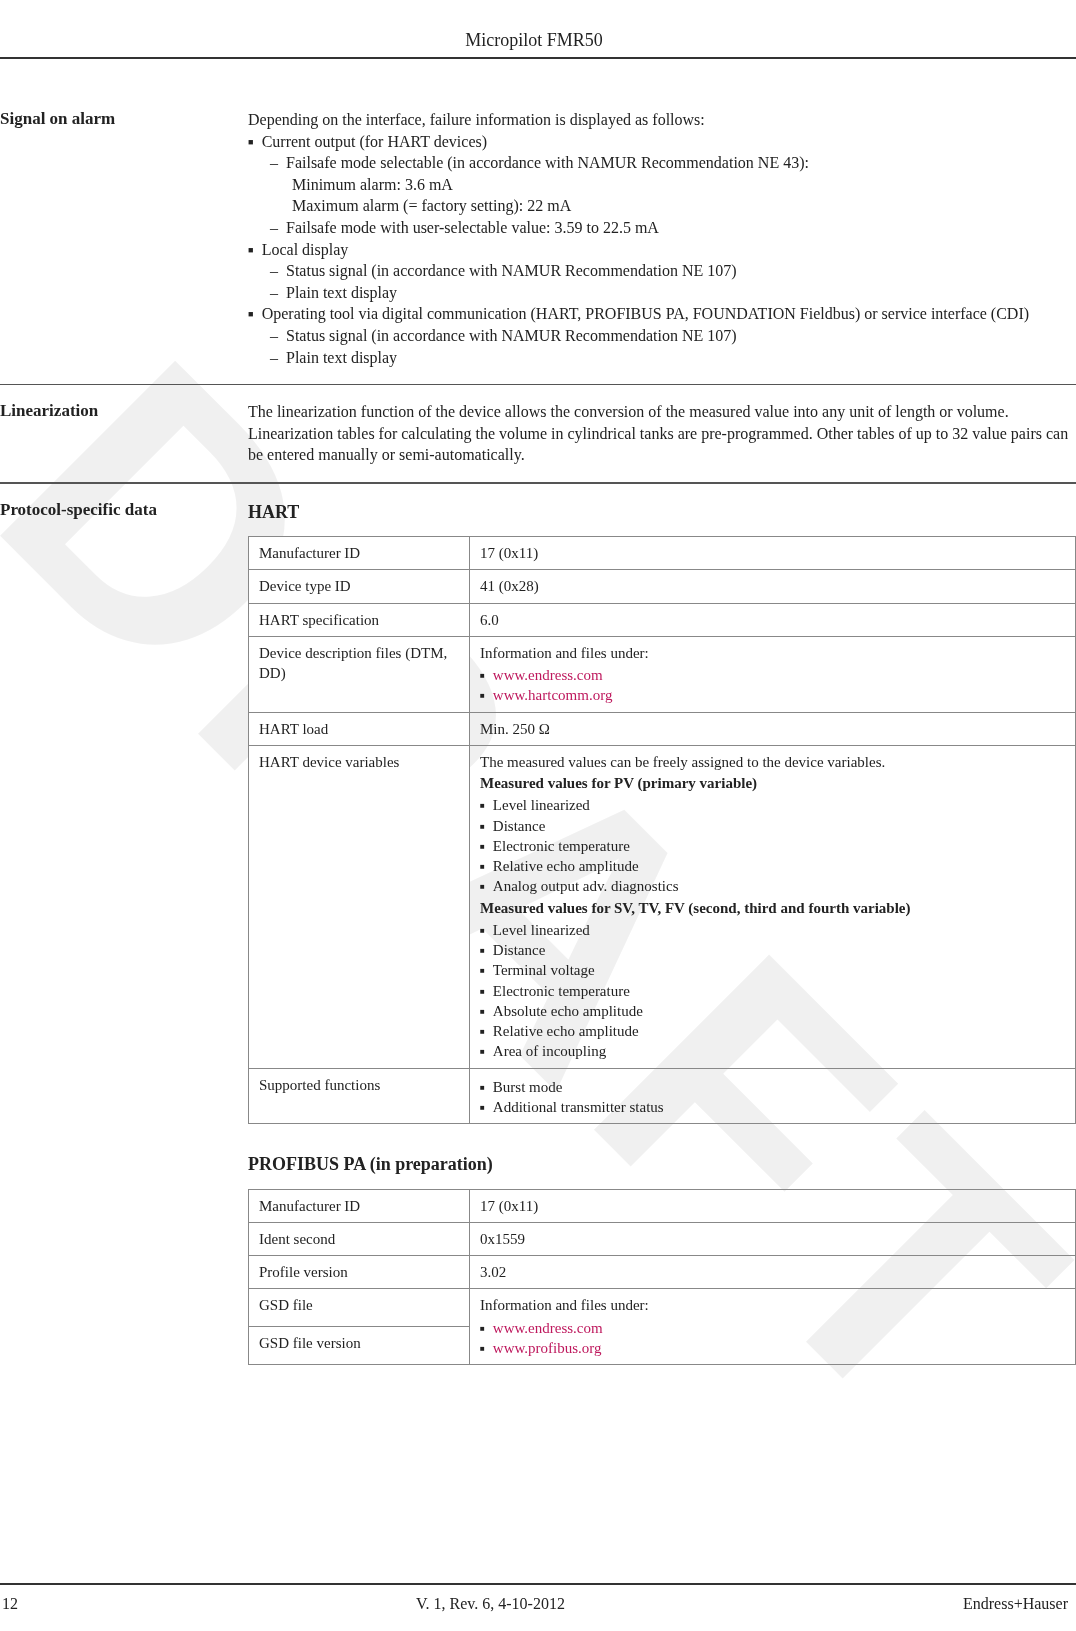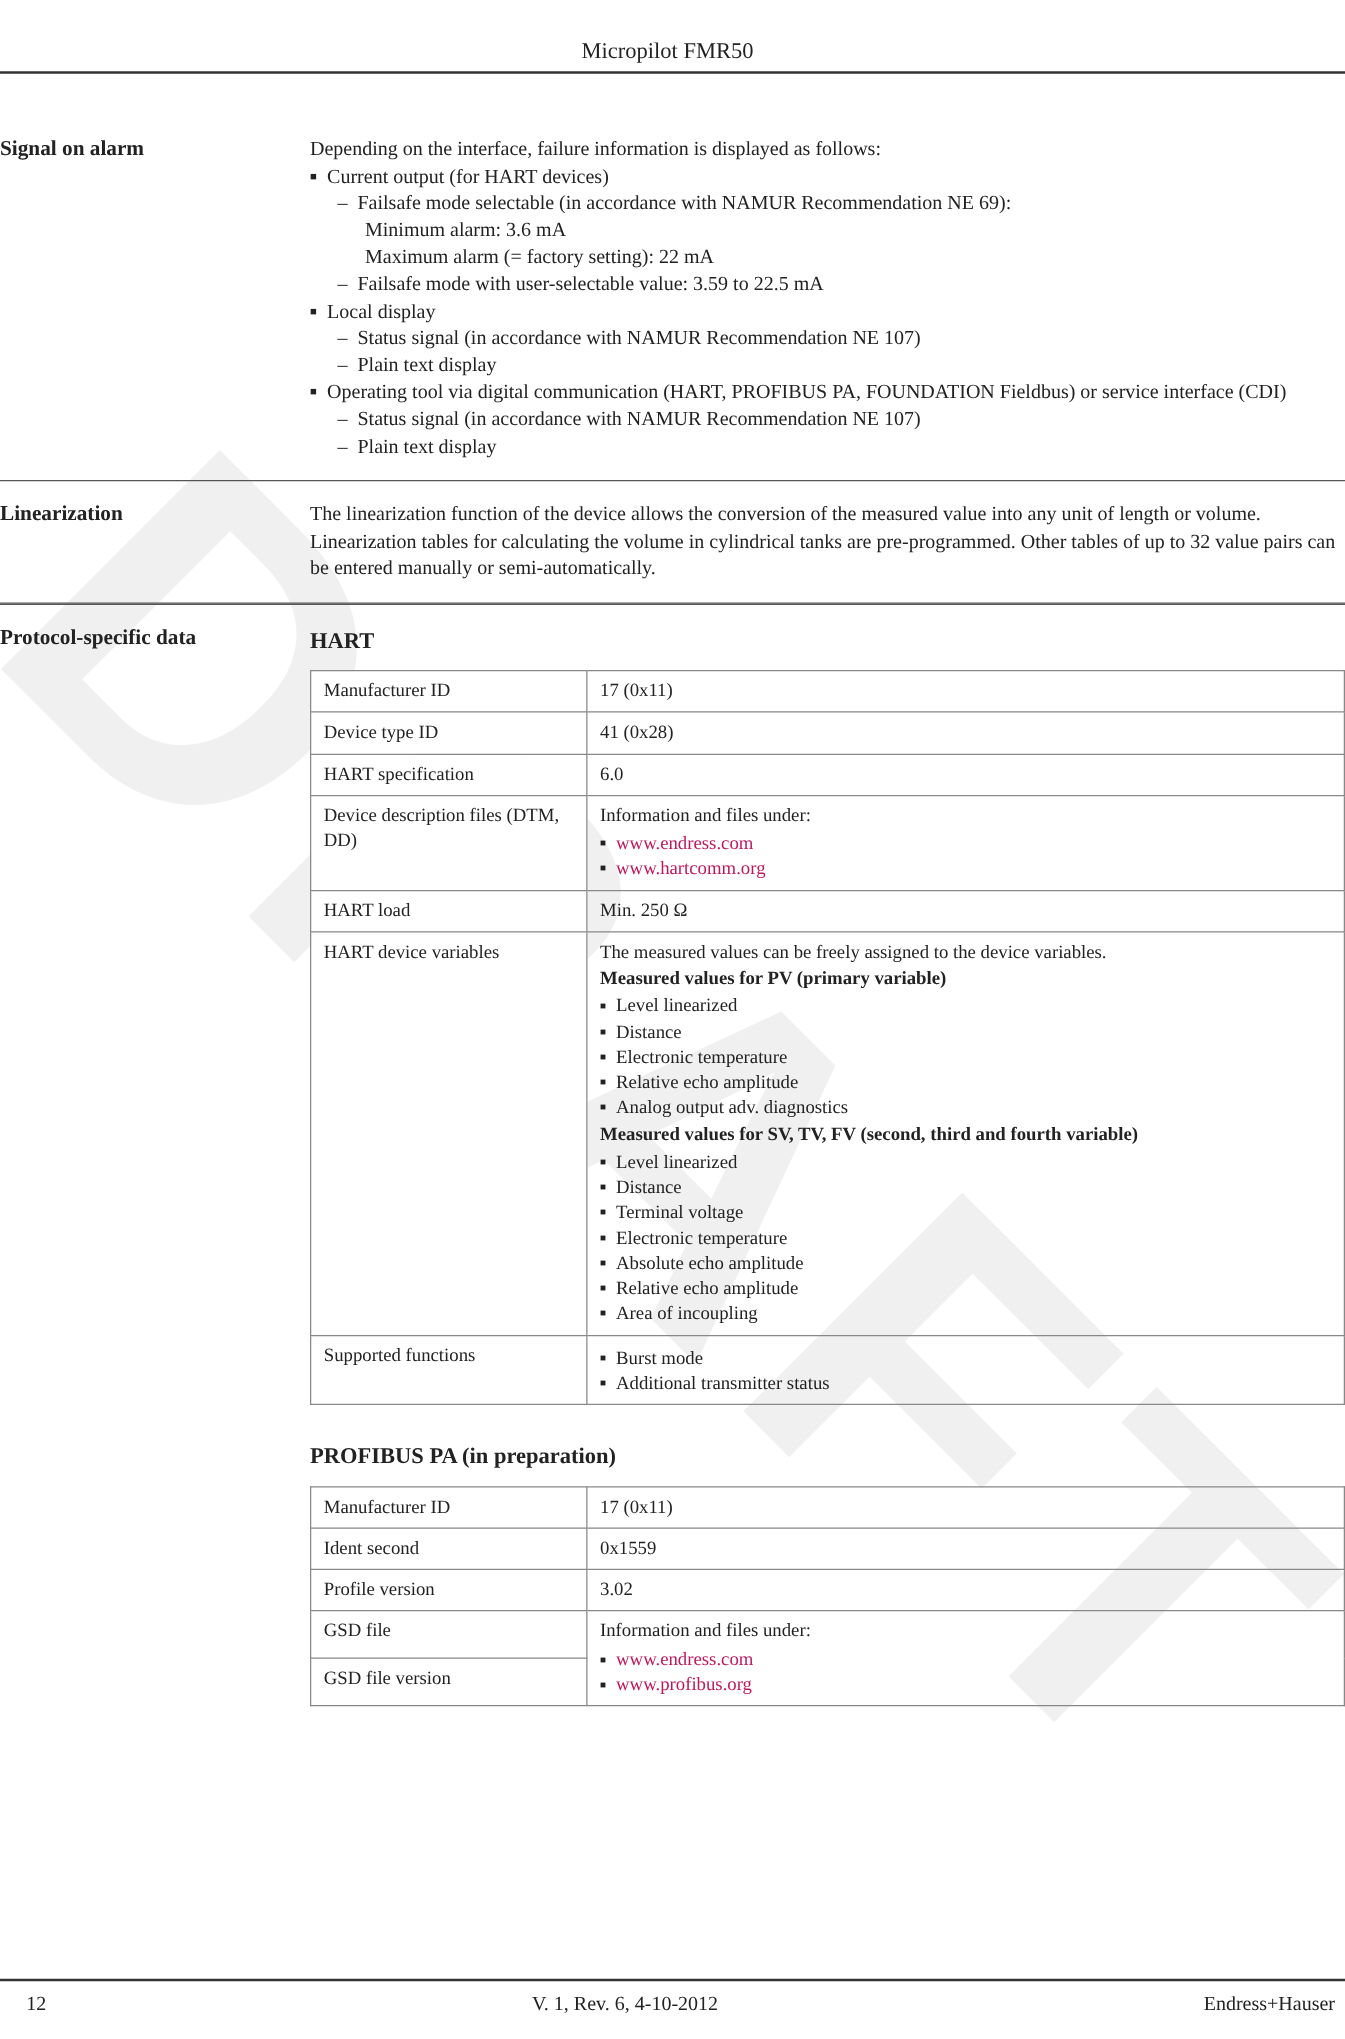--- a/index.html
+++ b/index.html
@@ -131,21 +131,21 @@
     text-decoration: none;
   }
   .footer {
     position: absolute;
     bottom: 18px;
     left: 0;
     right: 0;
     border-top: 2px solid #333;
     display: flex;
     justify-content: space-between;
-    padding: 10px 8px 0 21px;
+    padding: 10px 8px 0 2px;
     font-size: 16px;
   }
 </style>
 </head>
 <body>
 
 <div class="page">
   <div class="watermark">DRAFT</div>
 
   <div class="content">
@@ -153,21 +153,21 @@
     <hr class="thick">
 
     <div class="section" style="padding-top:50px;">
       <div class="section-label">Signal on alarm</div>
       <div class="section-body">
         <div>Depending on the interface, failure information is displayed as follows:</div>
         <ul class="level1">
           <li>Current output (for HART devices)</li>
         </ul>
         <ul class="level2">
-          <li>Failsafe mode selectable (in accordance with NAMUR Recommendation NE 69):</li>
+          <li>Failsafe mode selectable (in accordance with NAMUR Recommendation NE 43):</li>
         </ul>
         <ul class="level3">
           <li>Minimum alarm: 3.6 mA</li>
           <li>Maximum alarm (= factory setting): 22 mA</li>
         </ul>
         <ul class="level2">
           <li>Failsafe mode with user-selectable value: 3.59 to 22.5 mA</li>
         </ul>
         <ul class="level1">
           <li>Local display</li>

